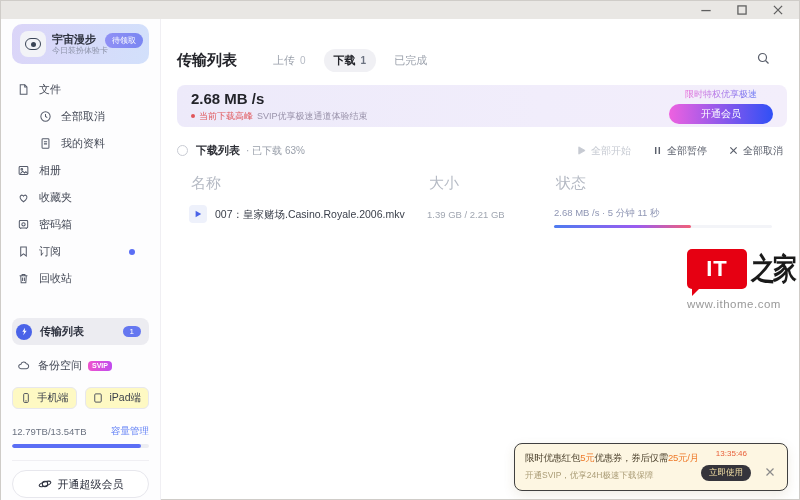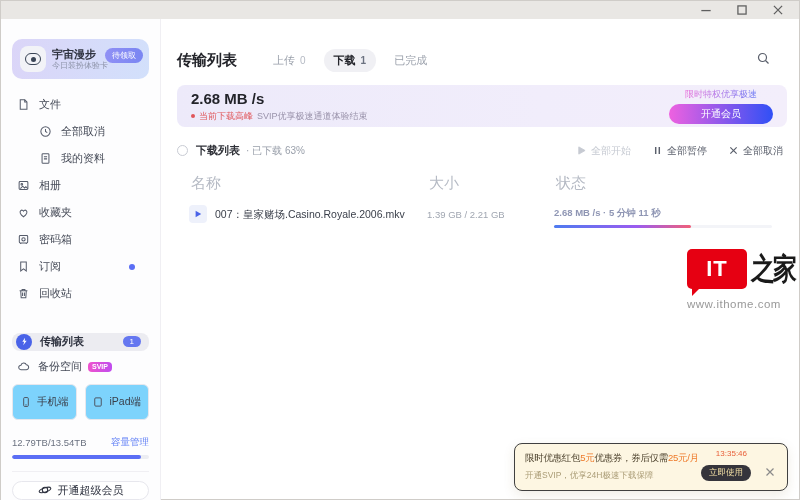--- a/index.html
+++ b/index.html
@@ -9,21 +9,21 @@
 
   
   .titlebar { height:18px; background:#e9e7e4; display:flex; align-items:center; justify-content:flex-end; gap:22px; padding-right:14px; }
   .winctl { width:14px; height:12px; display:flex; align-items:center; justify-content:center; cursor:default; }
   .winctl svg { stroke:#5f5f5f; stroke-width:1.1; fill:none; }
 
   .app { display:flex; height:481px; }
 
   
   .sidebar { width:160px; height:100%; background:#fdfdfe; border-right:1px solid #f0eff3; padding:0 11px; display:flex; flex-direction:column; }
-  .profile { position:relative; margin-top:20px; height:40px; border-radius:10px; background:linear-gradient(100deg,#dbd5f8 0%,#d2e0fb 100%); display:flex; align-items:center; padding:16px 8px; }
+  .profile { position:relative; margin-top:5px; height:40px; border-radius:10px; background:linear-gradient(100deg,#dbd5f8 0%,#d2e0fb 100%); display:flex; align-items:center; padding:16px 8px; }
   .avatar { width:26px; height:26px; border-radius:8px; background:#f2f3f7; display:flex; align-items:center; justify-content:center; flex:0 0 auto; }
   .avatar .eye { width:16px; height:12px; border:1.5px solid #3a4556; border-radius:6px; display:flex; align-items:center; justify-content:center; }
   .avatar .pupil { width:5px; height:5px; border-radius:50%; background:#3a4556; }
   .pinfo { margin-left:6px; min-width:0; }
   .pname { font-size:11px; font-weight:bold; color:#2f3340; line-height:13px; }
   .psub { font-size:8px; color:#8d93a8; line-height:10px; white-space:nowrap; }
   .pbadge { position:absolute; right:6px; top:9px; background:linear-gradient(90deg,#9090f5,#7a86f2); color:#fff; font-size:8px; padding:2px 7px; border-radius:8px; }
 
   .nav { margin-top:12px; }
   .nav-item { display:flex; align-items:center; height:27px; font-size:11px; color:#454a57; cursor:pointer; padding-left:4px; border-radius:8px; position:relative; }
@@ -35,21 +35,21 @@
   .transfer-item { margin-top:26px; display:flex; align-items:center; height:27px; background:#ececf1; border-radius:8px; padding:0 8px 0 4px; font-size:11px; color:#2f3340; font-weight:bold; cursor:pointer; }
   .bolt { width:16px; height:16px; border-radius:50%; background:#4a63e8; display:flex; align-items:center; justify-content:center; margin-right:8px; }
   .bolt svg { fill:#fff; width:9px; height:9px; }
   .tbadge { margin-left:auto; background:#6577f0; color:#fff; font-size:8px; padding:1px 7px; border-radius:8px; font-weight:normal; }
 
   .backup-item { margin-top:7px; display:flex; align-items:center; height:27px; padding:0 8px 0 4px; font-size:11px; color:#454a57; cursor:pointer; }
   .backup-item .nav-icon { margin-right:8px; }
   .svip-badge { margin-left:6px; background:linear-gradient(90deg,#ef53cd,#c04bee); color:#fff; font-size:7px; font-weight:bold; padding:1.5px 4px; border-radius:4px; }
 
   .devices { display:flex; gap:8px; margin-top:8px; }
-  .dev-btn { flex:1; height:36px; border:1px solid #e7e7ed; border-radius:6px; background:#7dd3fc; display:flex; align-items:center; justify-content:center; gap:5px; font-size:10.5px; color:#3a3f4a; cursor:pointer; }
+  .dev-btn { flex:1; height:22px; border:1px solid #e7e7ed; border-radius:6px; background:#fef9c3; display:flex; align-items:center; justify-content:center; gap:5px; font-size:10.5px; color:#3a3f4a; cursor:pointer; }
   .dev-btn svg { stroke:#4a4f5a; stroke-width:1.1; fill:none; width:12px; height:12px; }
 
   .storage { margin-top:16px; }
   .st-row { display:flex; justify-content:space-between; align-items:center; font-size:9.5px; color:#6b7280; }
   .st-link { color:#5d7df5; cursor:pointer; }
   .st-bar { margin-top:6px; height:4px; border-radius:2px; background:#ecedf2; overflow:hidden; }
   .st-fill { height:100%; border-radius:2px; background:#5b6ef5; }
 
   .side-divider { margin-top:12px; border-top:1px solid #f0eff3; }
   .vip-btn { margin-top:9px; height:28px; border:1px solid #e7e7ed; border-radius:14px; background:#fff; display:flex; align-items:center; justify-content:center; gap:6px; font-size:11px; color:#2f3340; cursor:pointer; }
@@ -90,21 +90,21 @@
   .thead { margin-top:16px; display:flex; font-size:15px; color:#b5bac4; padding-left:14px; }
   .col-name { width:238px; }
   .col-size { width:127px; }
   .col-status { flex:1; }
 
   .trow { margin-top:12px; display:flex; align-items:flex-start; padding-left:12px; }
   .play-chip { width:18px; height:18px; border-radius:4px; background:#eef1fb; display:flex; align-items:center; justify-content:center; margin-right:8px; cursor:pointer; }
   .play-chip svg { width:8px; height:8px; fill:#4a63e8; }
   .fname { font-size:10.5px; color:#3a3f4a; width:212px; padding-top:3px; }
   .fsize { font-size:9.5px; color:#a0a6b1; width:127px; padding-top:4px; }
-  .fstatus { flex:1; padding-top:2px;font-weight:bold; }
+  .fstatus { flex:1; padding-top:2px; }
   .fstat-txt { font-size:9.5px; color:#8f96b4; }
   .fbar { margin-top:5px; width:218px; height:3px; border-radius:2px; background:#f3f4f8; }
   .fbar-fill { height:100%; border-radius:2px; background:linear-gradient(90deg,#4e7bf0,#9a5cf0 60%,#f0607a); }
 
   
   .wm { position:absolute; left:526px; top:230px; width:110px; }
   .wm-row { display:flex; align-items:flex-start; }
   .wm-box { position:relative; width:60px; height:40px; background:#e60012; border-radius:5px; display:flex; align-items:center; justify-content:center; color:#fff; font-weight:bold; font-size:22px; letter-spacing:1px; }
   .wm-box:after { content:""; position:absolute; left:5px; bottom:-7px; border:5px solid transparent; border-top-color:#e60012; border-left-color:#e60012; }
   .wm-cn { margin-left:4px; font-family:"Liberation Serif","DejaVu Serif",serif; font-weight:bold; font-size:24px; color:#1a1a1a; transform:scaleY(1.25); transform-origin:top; letter-spacing:-2px; }

